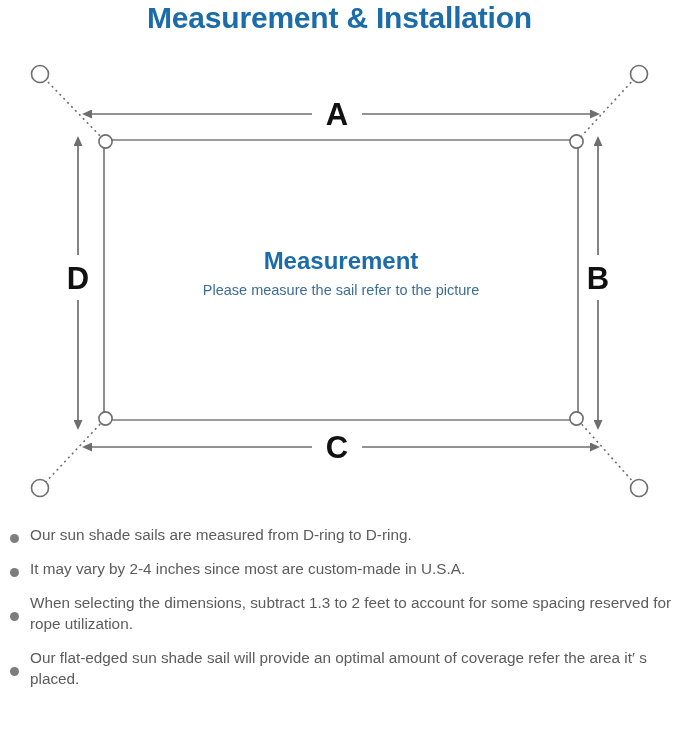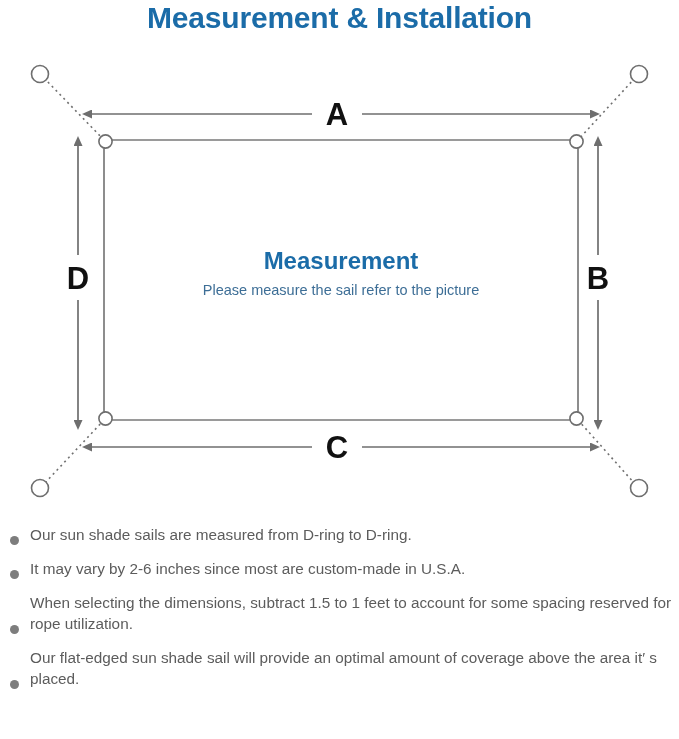--- a/index.html
+++ b/index.html
@@ -61,21 +61,21 @@
 
   
   #notes-list {
     position: absolute;
     top: 524px;
     left: 0;
     width: 679px;
   }
   .note-item {
     display: flex;
-    align-items: flex-end;
+    align-items: center;
     margin-bottom: 13px;
     padding-left: 10px;
     padding-right: 4px;
   }
   .note-bullet {
     flex: 0 0 auto;
     width: 9px;
     height: 9px;
     border-radius: 50%;
     background: #7d7d7d;
@@ -145,23 +145,23 @@
   </svg>
 </div>
 
 <div id="notes-list">
   <div class="note-item">
     <span class="note-bullet"></span>
     <span class="note-text">Our sun shade sails are measured from D-ring to D-ring.</span>
   </div>
   <div class="note-item">
     <span class="note-bullet"></span>
-    <span class="note-text">It may vary by 2-6 inches since most are custom-made in U.S.A.</span>
+    <span class="note-text">It may vary by 2-4 inches since most are custom-made in U.S.A.</span>
   </div>
   <div class="note-item">
     <span class="note-bullet"></span>
-    <span class="note-text">When selecting the dimensions, subtract 1.5 to 1 feet to account for some spacing reserved for rope utilization.</span>
+    <span class="note-text">When selecting the dimensions, subtract 1.3 to 2 feet to account for some spacing reserved for rope utilization.</span>
   </div>
   <div class="note-item">
     <span class="note-bullet"></span>
-    <span class="note-text">Our flat-edged sun shade sail will provide an optimal amount of coverage above the area it′  s placed.</span>
+    <span class="note-text">Our flat-edged sun shade sail will provide an optimal amount of coverage refer the area it′  s placed.</span>
   </div>
 </div>
 
 </body></html>

